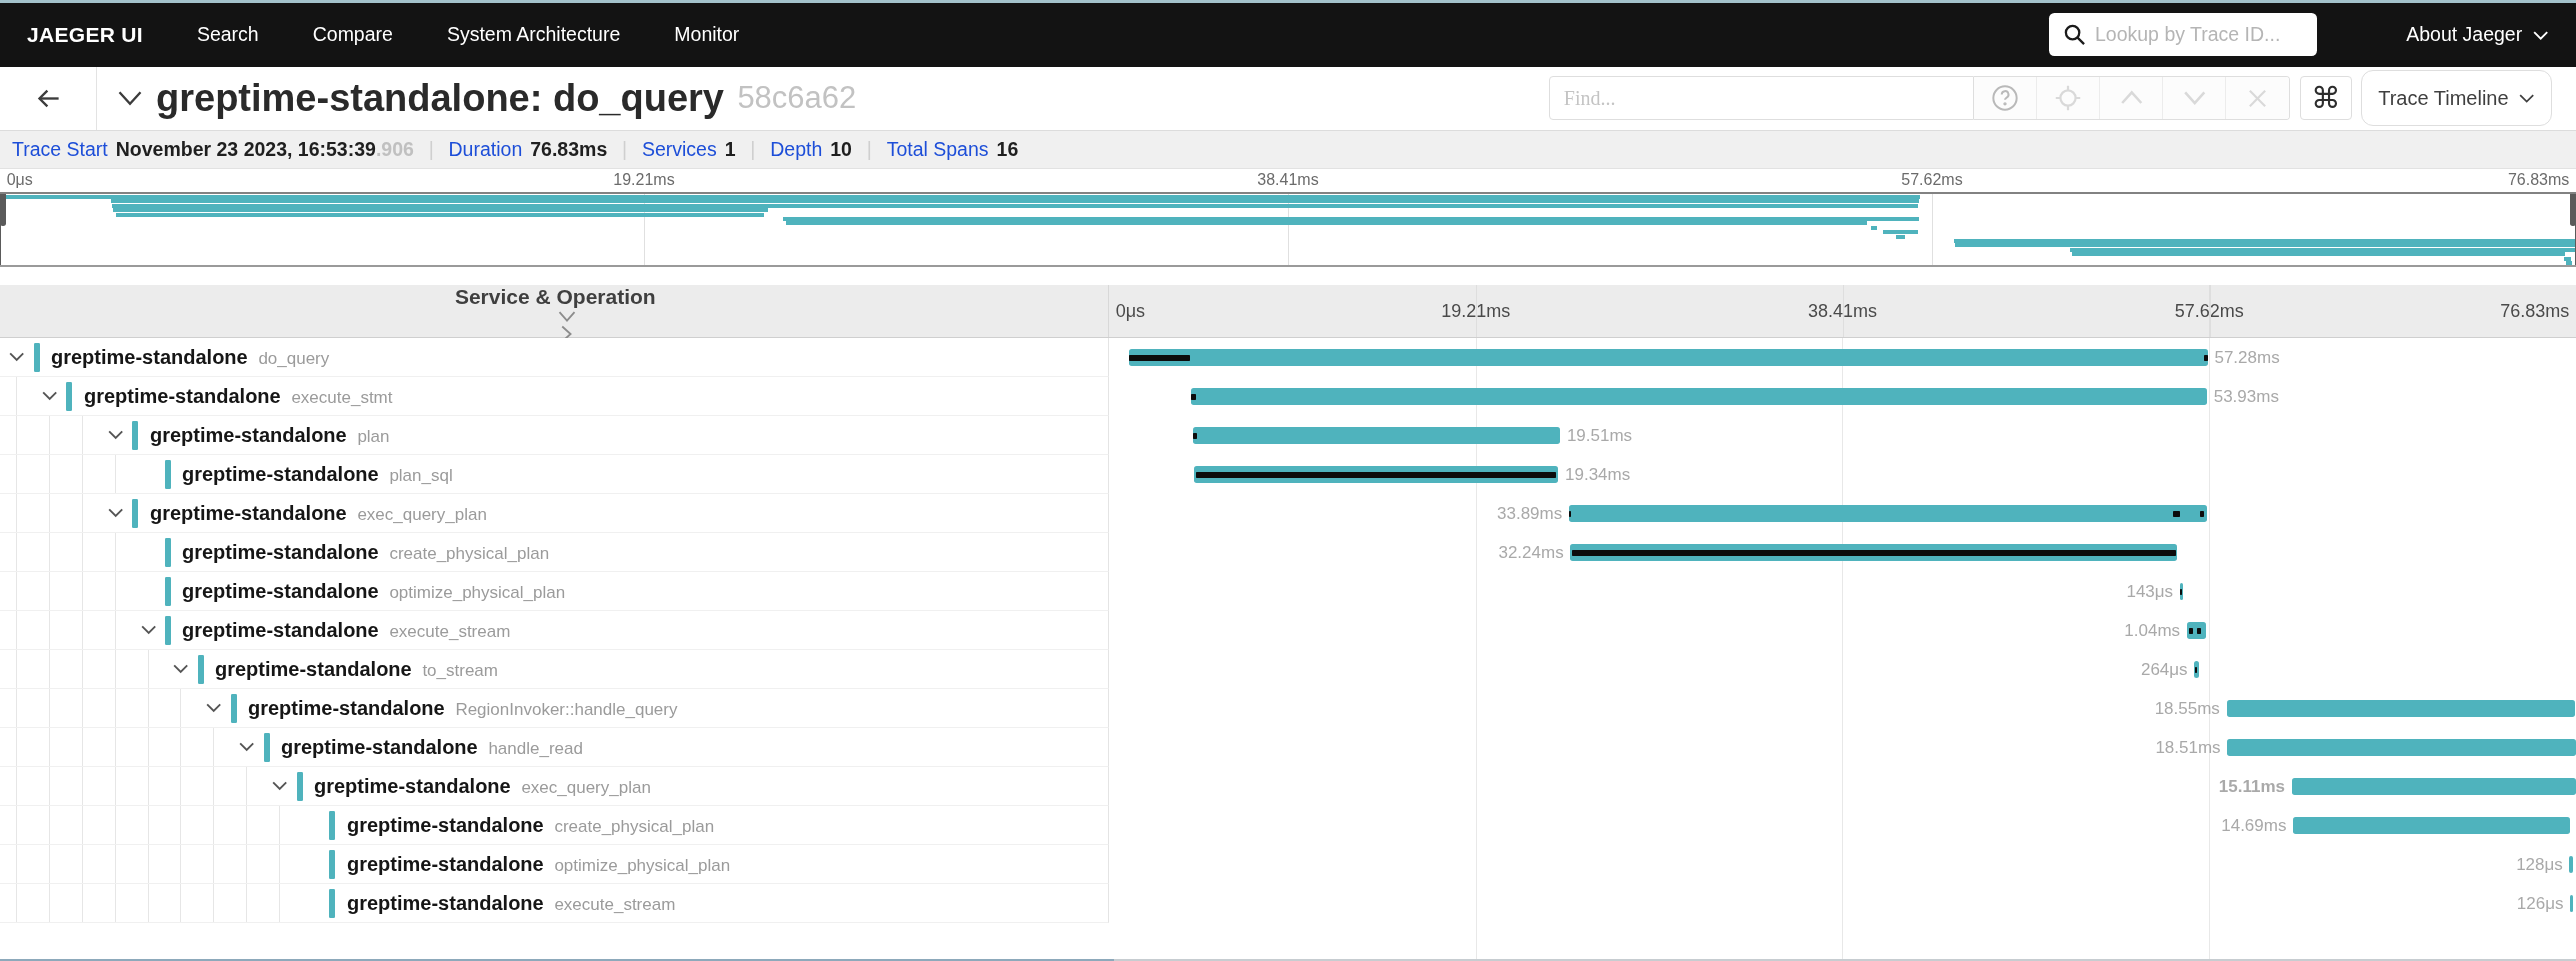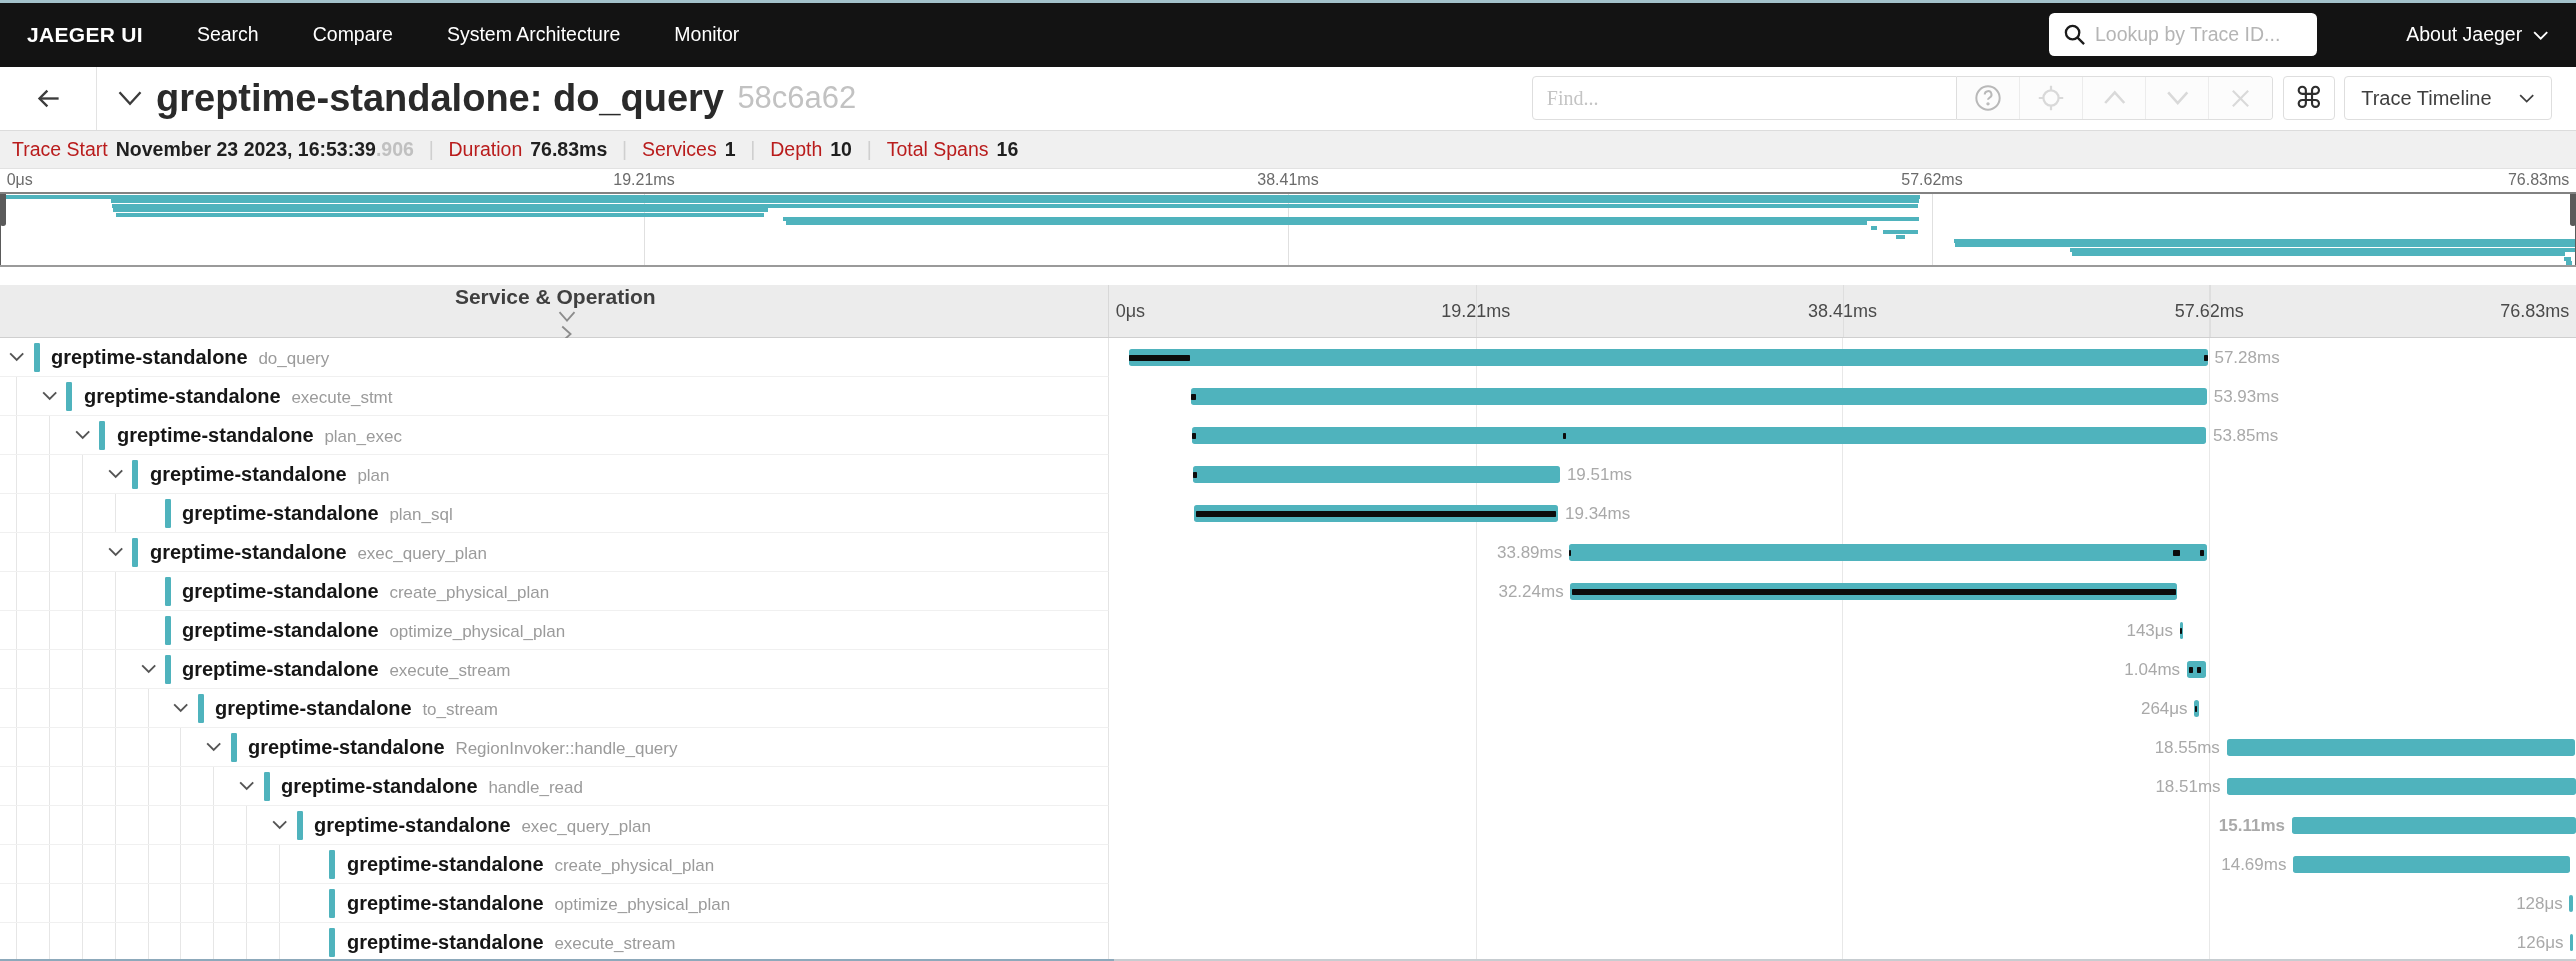--- a/index.html
+++ b/index.html
@@ -54,31 +54,31 @@
     width:63px; height:100%; display:flex; align-items:center; justify-content:center;
     background:#fcfcfc; border-right:1.3px solid #ececec; cursor:default;
   }
   .btngroup .gbtn:last-child { border-right:none; }
   .cmdbtn {
     width:52px; height:44px; margin-left:9.4px; border:1.3px solid #dedede; border-radius:4px;
     display:flex; align-items:center; justify-content:center; font-size:29.5px; color:#2d2d2d;
     background:#fff; cursor:pointer;
   }
   .viewbtn {
-    height:44px; margin:0 24px 0 9.4px; border:1.3px solid #dedede; border-radius:4px; background:#fff;
-    display:flex; align-items:center; gap:26px; padding:0 16px; font-size:20px; color:#3f3f3f; cursor:pointer;
+    height:56px; margin:0 24px 0 9.4px; border:1.3px solid #dedede; border-radius:12px; background:#fff;
+    display:flex; align-items:center; gap:9px; padding:0 16px; font-size:20px; color:#3f3f3f; cursor:pointer;
     white-space:nowrap;
   }
 
   
   .metabar {
     height:38px; background:#f0f0f0; border-bottom:0.7px solid #e2e2e2;
     display:flex; align-items:center; padding:0 12px; font-size:19.5px;
   }
-  .metabar .mlabel { color:#b91c1c; margin-right:8px; }
+  .metabar .mlabel { color:#1d4ed8; margin-right:8px; }
   .metabar .mvalue { color:#1f1f1f; font-weight:700; }
   .metabar .msuffix { color:#c0c0c0; font-weight:700; }
   .metabar .msep { color:#cfcfcf; margin:0 14.8px; font-weight:400; }
 
   
   .mmlabels { position:relative; height:23.5px; background:#fff; font-size:16px; color:#6b6b6b; }
   .mmlabels .tick { position:absolute; top:2.7px; transform:translateX(-50%); white-space:nowrap; }
   .mmlabels .tick.first { transform:none; }
   .mmlabels .tick.last { transform:translateX(-100%); }
   .minimap {
@@ -354,39 +354,20 @@
         <div class="cell-r">
           <div class="bar" style="left: 4.3%; width: 70.2%;"></div>
           <div class="crit" style="left: 4.3%; width: 0.3%;"></div>
           <div class="dur" style="left: calc(74.5% + 6.7px);">53.93ms</div>
         </div>
       </div>
       <div class="row">
         <div class="cell-l">
           <div class="guide" style="left: 16px;"></div>
           <div class="guide" style="left: 49px;"></div>
-          <div class="chev" style="left: 74px;">
-            <svg class="ic" width="17.4" height="12" viewBox="0 0 24 16" fill="none" stroke="#555" stroke-width="2.6">
-              <polyline points="3,3 12,12 21,3"></polyline>
-            </svg>
-          </div>
-          <div class="cbar" style="left: 99px;"></div>
-          <div class="names" style="left: 117px;"><span class="svc">greptime-standalone</span><span class="op">plan_exec</span></div>
-        </div>
-        <div class="cell-r">
-          <div class="bar" style="left: 4.35%; width: 70.1%;"></div>
-          <div class="crit" style="left: 4.35%; width: 0.3%;"></div>
-          <div class="crit" style="left: 30%; width: 0.18%;"></div>
-          <div class="dur" style="left: calc(74.45% + 6.7px);">53.85ms</div>
-        </div>
-      </div>
-      <div class="row">
-        <div class="cell-l">
-          <div class="guide" style="left: 16px;"></div>
-          <div class="guide" style="left: 49px;"></div>
           <div class="guide" style="left: 82px;"></div>
           <div class="chev" style="left: 107px;">
             <svg class="ic" width="17.4" height="12" viewBox="0 0 24 16" fill="none" stroke="#555" stroke-width="2.6">
               <polyline points="3,3 12,12 21,3"></polyline>
             </svg>
           </div>
           <div class="cbar" style="left: 132px;"></div>
           <div class="names" style="left: 150px;"><span class="svc">greptime-standalone</span><span class="op">plan</span></div>
         </div>
         <div class="cell-r">

